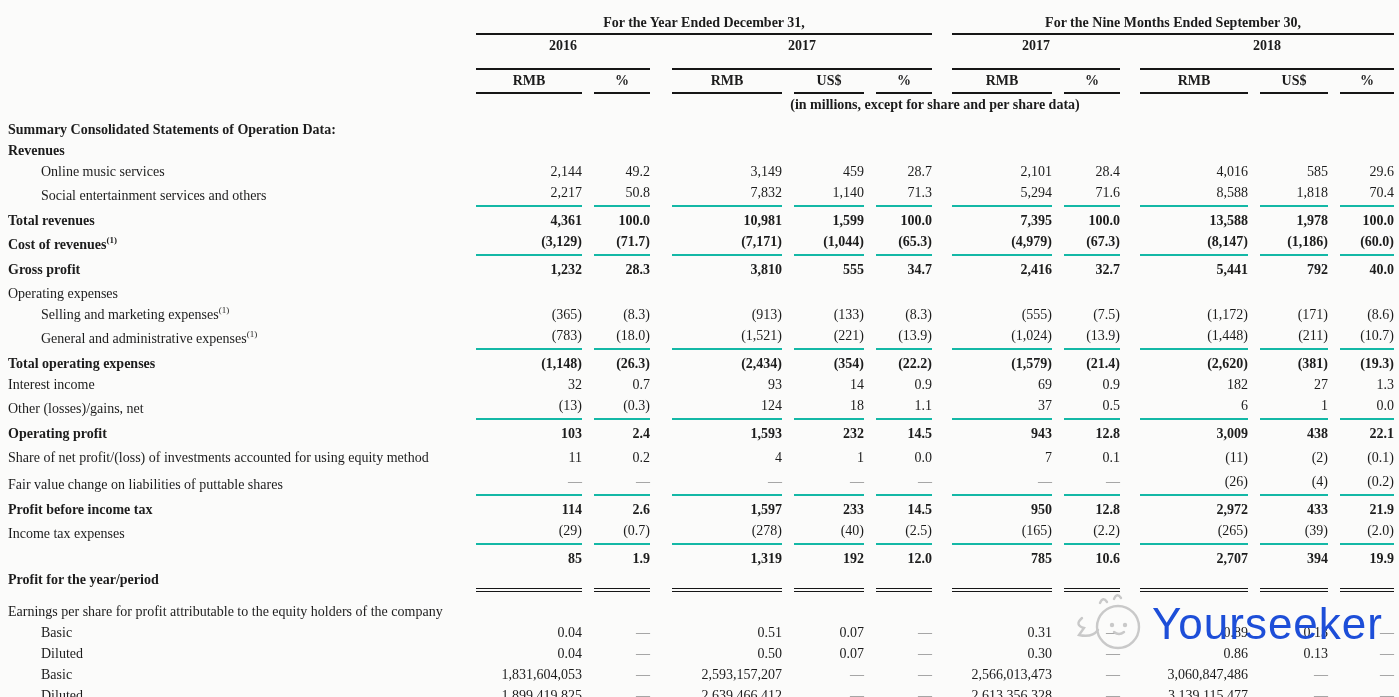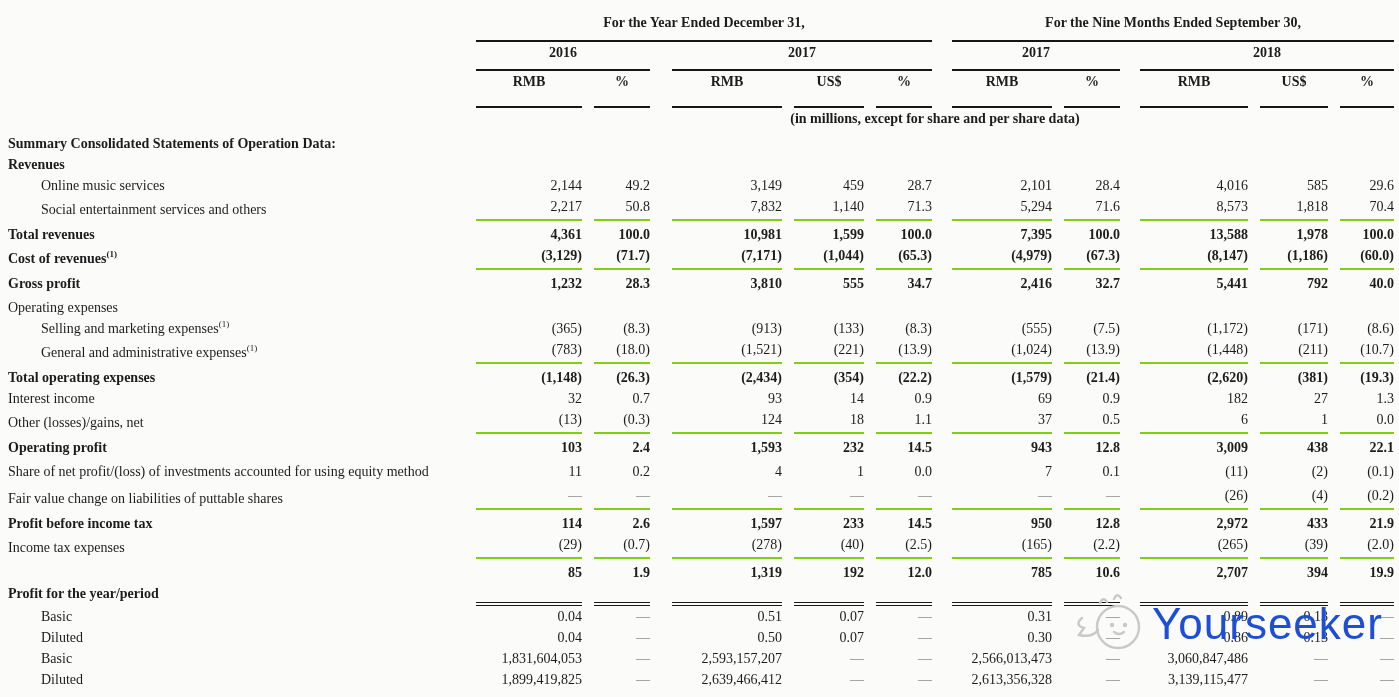--- a/index.html
+++ b/index.html
@@ -26,26 +26,26 @@
   }
   .lbl{text-align:left;padding-right:6px;}
   .num{text-align:right;white-space:nowrap;}
   .b{font-weight:bold;}
   .ind1{padding-left:33px;}
   .hang{padding-left:22px;text-indent:-22px;}
   .sp{padding:0;}
   sup{font-size:9px;line-height:0;vertical-align:super;}
   .dash{color:#8b8b8b;}
   
-  .ghead{font-weight:bold;text-align:center;border-bottom:2px solid #161616;padding-bottom:8px;white-space:nowrap;}
-  .yhead{font-weight:bold;text-align:center;border-bottom:2px solid #161616;padding-bottom:7px;}
-  .uhead{font-weight:bold;text-align:center;border-bottom:2px solid #161616;padding-bottom:15px;}
+  .ghead{font-weight:bold;text-align:center;border-bottom:2px solid #161616;padding-bottom:1px;white-space:nowrap;}
+  .yhead{font-weight:bold;text-align:center;border-bottom:2px solid #161616;padding-bottom:13px;}
+  .uhead{font-weight:bold;text-align:center;border-bottom:2px solid #161616;padding-bottom:2px;}
   .note{font-weight:bold;text-align:center;padding:2px 0 5px 0;}
   
-  .rule-single{border-bottom:2px solid #84cc16;padding-bottom:3px;}
+  .rule-single{border-bottom:2px solid #14b8a6;padding-bottom:3px;}
   .rule-double{border-bottom:4px double #161616;padding-bottom:20px;}
   tr.g4 td{padding-top:5px;}
   tr.g8 td{padding-top:8px;}
   tr.g10 td{padding-top:13px;}
   
   .watermark{
     position:absolute;
     left:1072px;top:590px;
     display:flex;align-items:center;
     pointer-events:none;
@@ -168,21 +168,21 @@
         <td class="num rule-single">7,832</td>
         <td class="sp"></td>
         <td class="num rule-single">1,140</td>
         <td class="sp"></td>
         <td class="num rule-single">71.3</td>
         <td class="sp"></td>
         <td class="num rule-single">5,294</td>
         <td class="sp"></td>
         <td class="num rule-single">71.6</td>
         <td class="sp"></td>
-        <td class="num rule-single">8,573</td>
+        <td class="num rule-single">8,588</td>
         <td class="sp"></td>
         <td class="num rule-single">1,818</td>
         <td class="sp"></td>
         <td class="num rule-single">70.4</td>
       </tr>
       <tr class="g4">
         <td class="lbl b">Total revenues</td>
         <td class="num b">4,361</td>
         <td class="sp"></td>
         <td class="num b">100.0</td>
@@ -485,20 +485,24 @@
         <td class="sp"></td>
         <td class="num b rule-double">785</td>
         <td class="sp"></td>
         <td class="num b rule-double">10.6</td>
         <td class="sp"></td>
         <td class="num b rule-double">2,707</td>
         <td class="sp"></td>
         <td class="num b rule-double">394</td>
         <td class="sp"></td>
         <td class="num b rule-double">19.9</td>
+      </tr>
+      <tr class="g10">
+        <td class="lbl hang">Earnings per share for profit attributable to the equity holders of the company</td>
+        <td colspan="19"></td>
       </tr>
       <tr>
         <td class="lbl ind1">Basic</td>
         <td class="num">0.04</td>
         <td class="sp"></td>
         <td class="num dash">—</td>
         <td class="sp"></td>
         <td class="num">0.51</td>
         <td class="sp"></td>
         <td class="num">0.07</td>

